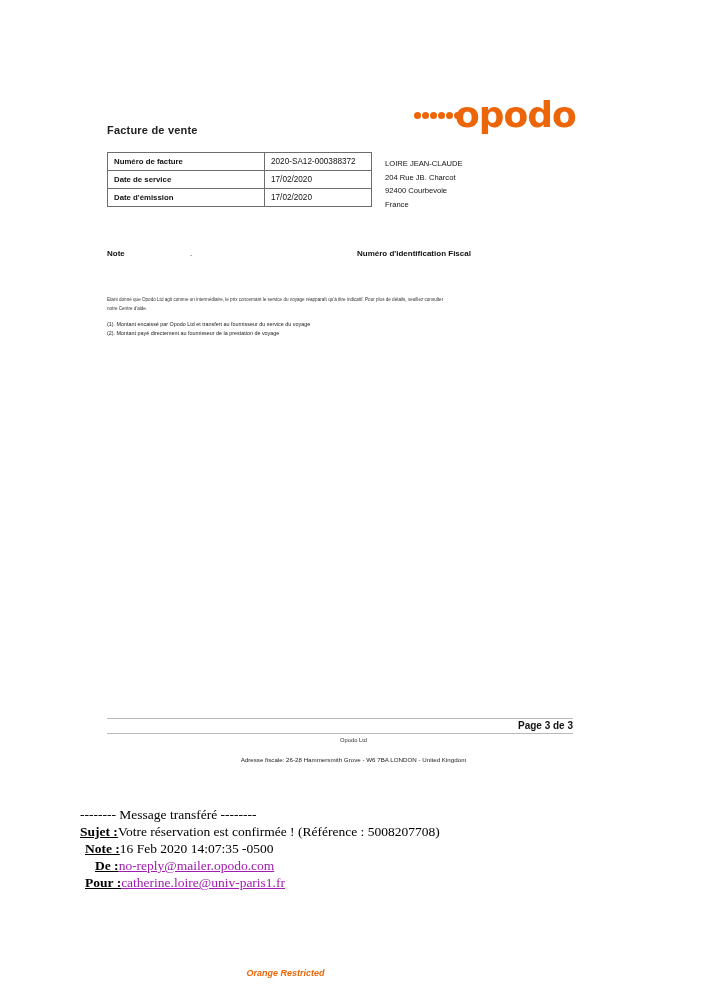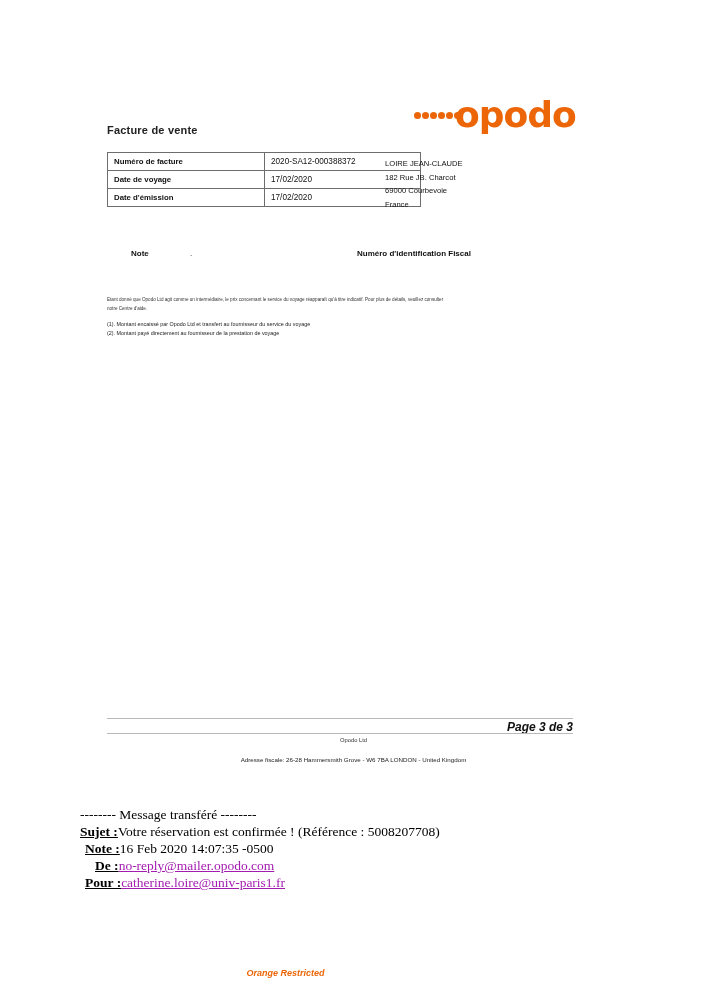--- a/index.html
+++ b/index.html
@@ -68,21 +68,21 @@
     font-weight: bold;
     color: #222;
     letter-spacing: 0.2px;
   }
 
   
   .inv-table {
     position: absolute;
     left: 107px;
     top: 152px;
-    width: 314px;
+    width: 265px;
     border-collapse: collapse;
     font-size: 8px;
   }
   .inv-table td {
     border: 1px solid #6d6d6d;
     height: 17px;
     padding: 0 6px;
     vertical-align: middle;
     color: #111;
   }
@@ -107,21 +107,20 @@
   }
 
   
   .note-label {
     position: absolute;
     left: 107px;
     top: 249px;
     font-size: 8px;
     font-weight: bold;
     color: #111;
-    margin-left: 24px;
   }
   .note-value {
     position: absolute;
     left: 190px;
     top: 249px;
     font-size: 8px;
     color: #111;
   }
   .fiscal-label {
     position: absolute;
@@ -161,24 +160,23 @@
     position: absolute;
     left: 107px;
     top: 718px;
     width: 466px;
     border-top: 1px solid #b9b9b9;
   }
   .page-num {
     position: absolute;
     right: 134px;
     top: 720px;
-    font-size: 12px;
-    font-weight: bold;
-    color: #111;
-    font-style: italic;
+    font-size: 10px;
+    font-weight: bold;
+    color: #111;
   }
   .foot-rule-bottom {
     position: absolute;
     left: 107px;
     top: 733px;
     width: 466px;
     border-top: 1px solid #b9b9b9;
   }
   .foot-company {
     position: absolute;
@@ -252,34 +250,34 @@
 
   <div class="doc-title">Facture de vente</div>
 
   <table class="inv-table">
     <tbody>
       <tr>
         <td class="label">Numéro de facture</td>
         <td class="value">2020-SA12-000388372</td>
       </tr>
       <tr>
-        <td class="label">Date de voyage</td>
+        <td class="label">Date de service</td>
         <td class="value">17/02/2020</td>
       </tr>
       <tr>
         <td class="label">Date d'émission</td>
         <td class="value">17/02/2020</td>
       </tr>
     </tbody>
   </table>
 
   <div class="cust-addr">
     <div>LOIRE JEAN-CLAUDE</div>
-    <div>182 Rue JB. Charcot</div>
-    <div>69000 Courbevoie</div>
+    <div>204 Rue JB. Charcot</div>
+    <div>92400 Courbevoie</div>
     <div>France</div>
   </div>
 
   <div class="note-label">Note</div>
   <div class="note-value">.</div>
   <div class="fiscal-label">Numéro d'identification Fiscal</div>
 
   <div class="legal">
     <span>Etant donné que Opodo Ltd agit comme un intermédiaire, le prix concernant le service du voyage réapparaît qu'à titre indicatif. Pour plus de détails, veuillez consulter</span>
     <span class="l2">notre Centre d'aide.</span>

